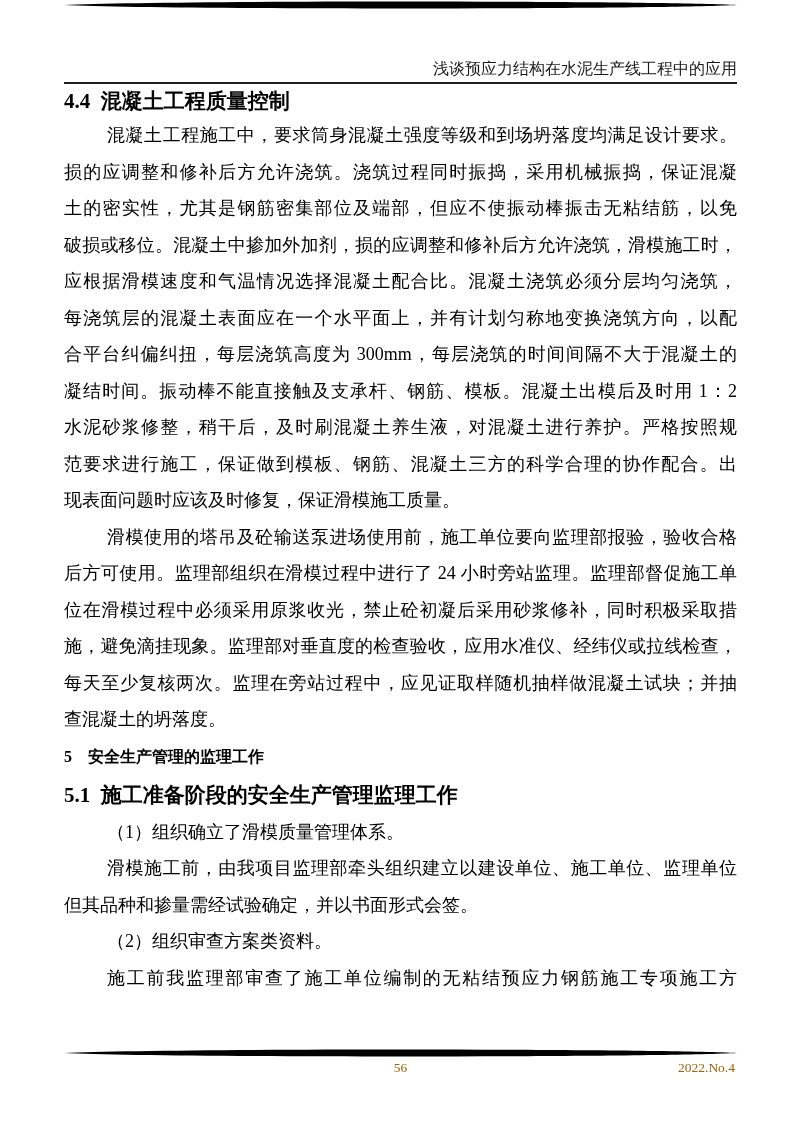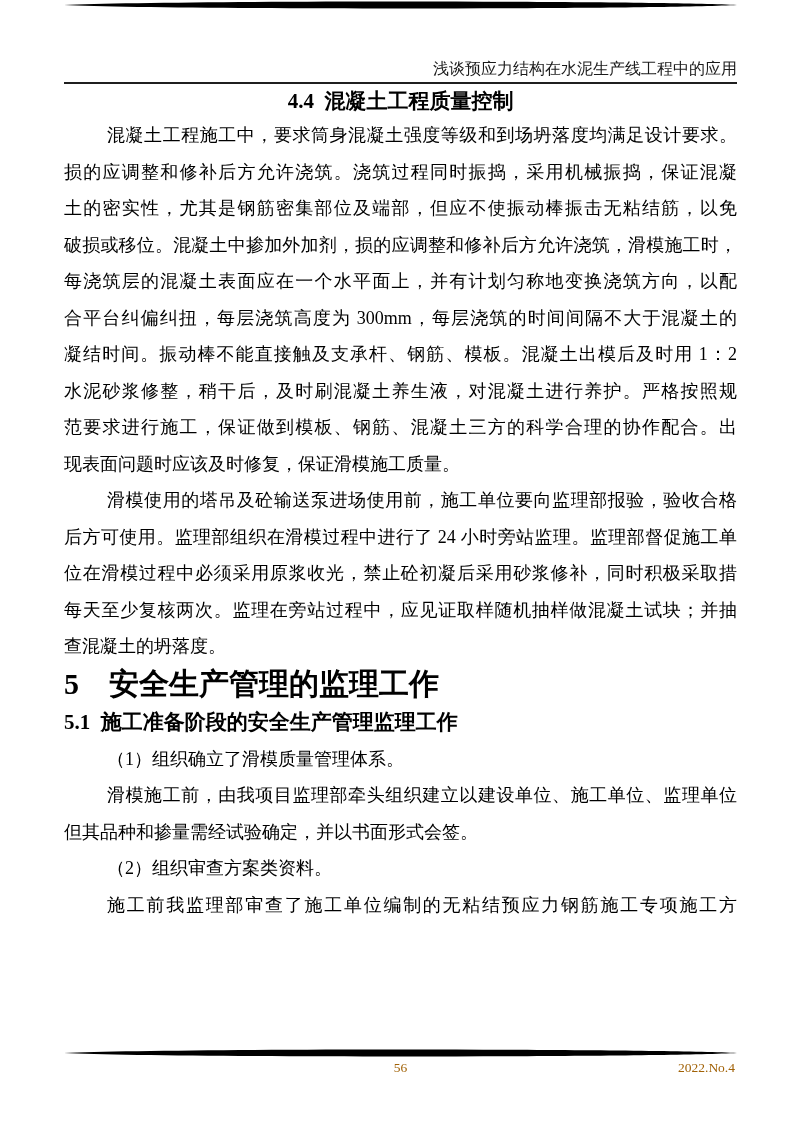--- a/index.html
+++ b/index.html
@@ -31,24 +31,23 @@
     margin-top: 3px;
     border-bottom: 2.5px solid #1f1f1f;
     height: 0;
   }
   .h1 {
     margin-top: 4px;
     font-size: 21px;
     line-height: 27px;
     font-weight: bold;
     white-space: pre;
-    text-align: center;
   }
   .h-big {
-    font-size: 30px;
+    font-size: 16px;
     line-height: 38px;
     font-weight: bold;
     white-space: pre;
   }
   .h-sub {
     font-size: 21px;
     line-height: 38px;
     font-weight: bold;
     white-space: pre;
   }
@@ -108,32 +107,34 @@
 
     <div class="h1">4.4  混凝土工程质量控制</div>
 
     <div class="body-block">
 
       <div class="para">
         <div class="ln fi">混凝土工程施工中，要求筒身混凝土强度等级和到场坍落度均满足设计要求。</div>
         <div class="ln">损的应调整和修补后方允许浇筑。浇筑过程同时振捣，采用机械振捣，保证混凝</div>
         <div class="ln">土的密实性，尤其是钢筋密集部位及端部，但应不使振动棒振击无粘结筋，以免</div>
         <div class="ln">破损或移位。混凝土中掺加外加剂，损的应调整和修补后方允许浇筑，滑模施工时，</div>
+        <div class="ln">应根据滑模速度和气温情况选择混凝土配合比。混凝土浇筑必须分层均匀浇筑，</div>
         <div class="ln">每浇筑层的混凝土表面应在一个水平面上，并有计划匀称地变换浇筑方向，以配</div>
         <div class="ln">合平台纠偏纠扭，每层浇筑高度为 300mm，每层浇筑的时间间隔不大于混凝土的</div>
         <div class="ln">凝结时间。振动棒不能直接触及支承杆、钢筋、模板。混凝土出模后及时用 1：2</div>
         <div class="ln">水泥砂浆修整，稍干后，及时刷混凝土养生液，对混凝土进行养护。严格按照规</div>
         <div class="ln">范要求进行施工，保证做到模板、钢筋、混凝土三方的科学合理的协作配合。出</div>
         <div class="ln end">现表面问题时应该及时修复，保证滑模施工质量。</div>
       </div>
 
       <div class="para">
         <div class="ln fi">滑模使用的塔吊及砼输送泵进场使用前，施工单位要向监理部报验，验收合格</div>
         <div class="ln">后方可使用。监理部组织在滑模过程中进行了 24 小时旁站监理。监理部督促施工单</div>
         <div class="ln">位在滑模过程中必须采用原浆收光，禁止砼初凝后采用砂浆修补，同时积极采取措</div>
+        <div class="ln">施，避免滴挂现象。监理部对垂直度的检查验收，应用水准仪、经纬仪或拉线检查，</div>
         <div class="ln">每天至少复核两次。监理在旁站过程中，应见证取样随机抽样做混凝土试块；并抽</div>
         <div class="ln end">查混凝土的坍落度。</div>
       </div>
 
       <div class="h-big">5　安全生产管理的监理工作</div>
 
       <div class="h-sub">5.1  施工准备阶段的安全生产管理监理工作</div>
 
       <div class="para">
         <div class="ln fi end">（1）组织确立了滑模质量管理体系。</div>

